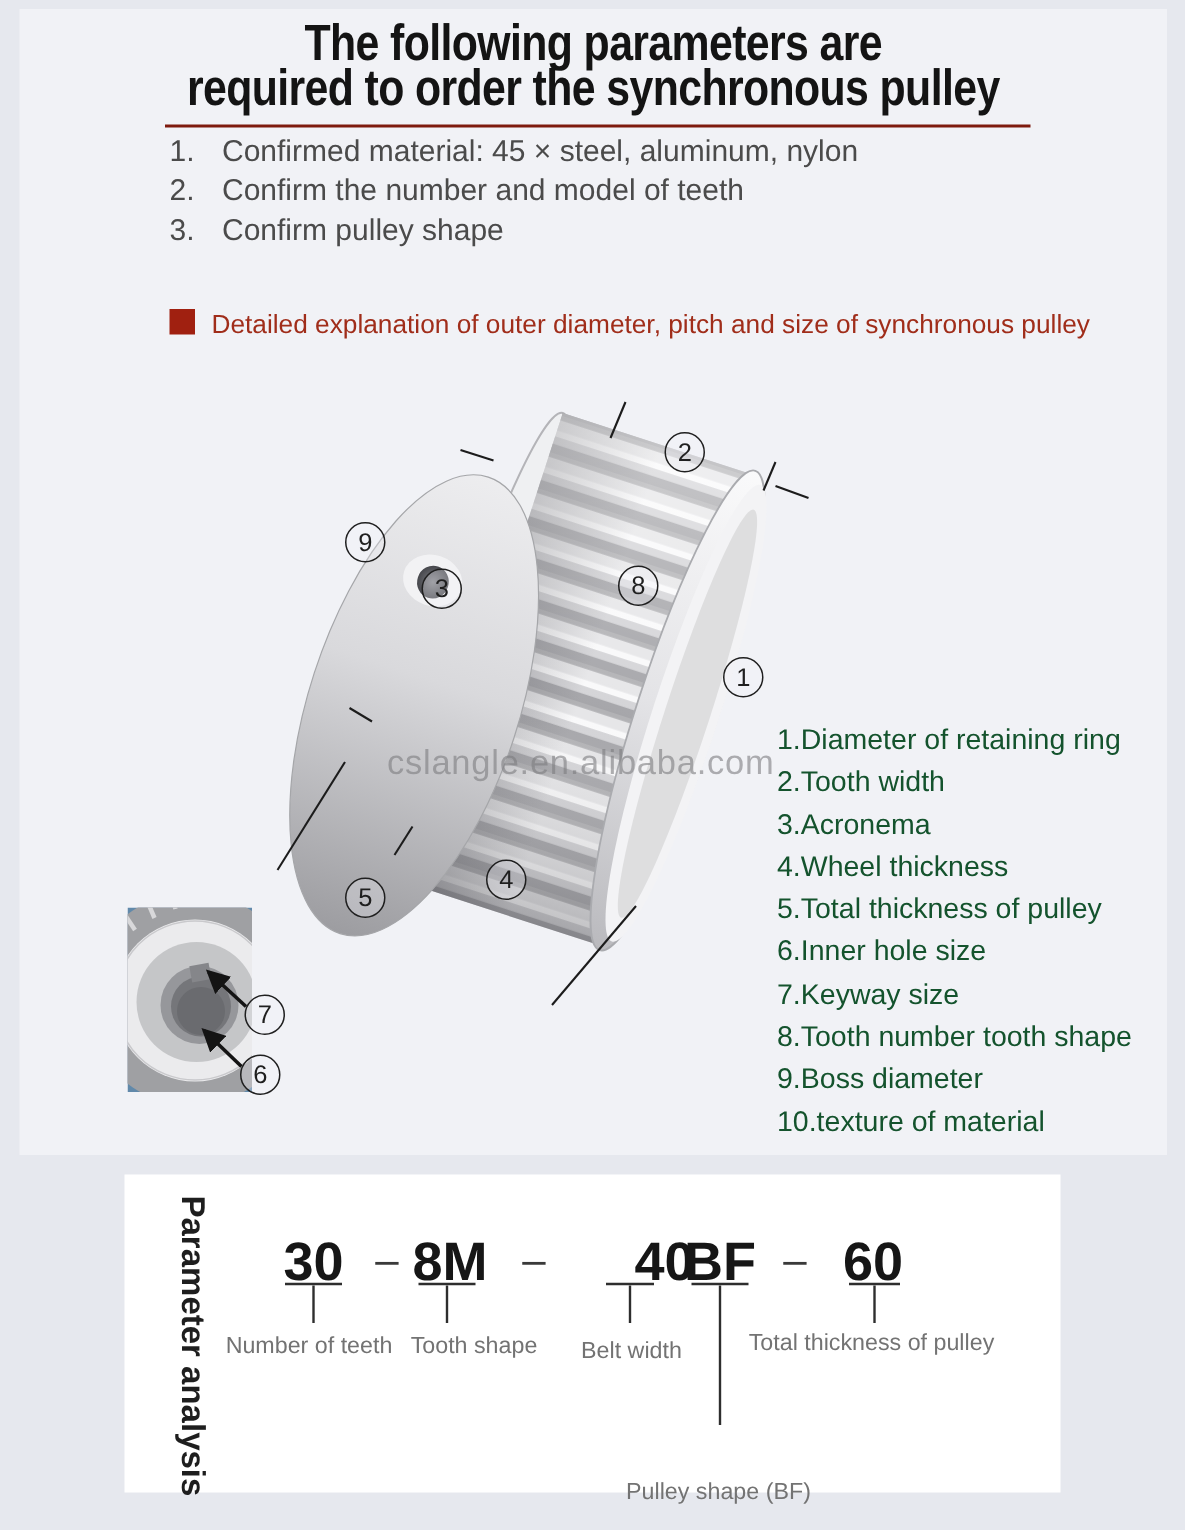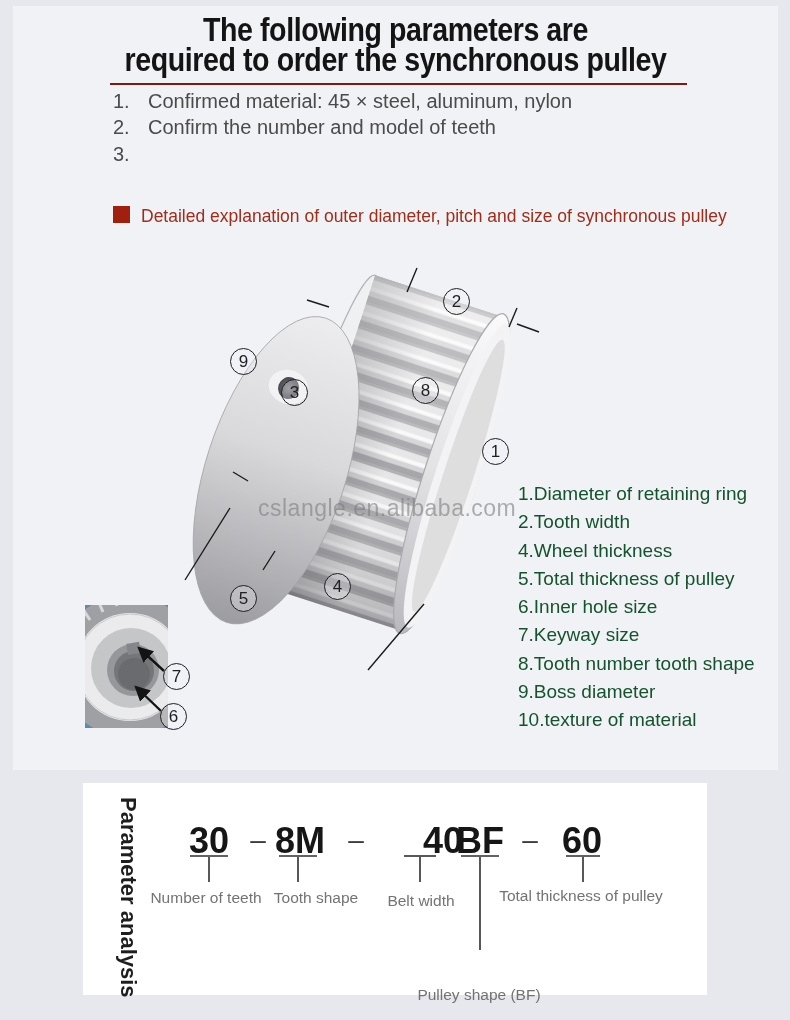--- a/index.html
+++ b/index.html
@@ -170,20 +170,21 @@
     <div class="step">
       <span class="step-num">1.</span>
       <span>Confirmed material: 45 × steel, aluminum, nylon</span>
     </div>
     <div class="step">
       <span class="step-num">2.</span>
       <span>Confirm the number and model of teeth</span>
     </div>
     <div class="step">
       <span class="step-num">3.</span>
+      <span>Confirm pulley shape</span>
     </div>
   </div>
 
   <div class="section-head">
     <span class="section-marker"></span>
     <span class="section-title">Detailed explanation of outer diameter, pitch and size of synchronous pulley</span>
   </div>
 
   <div class="watermark">cslangle.en.alibaba.com</div>
 
@@ -211,20 +212,21 @@
   <div class="callout" style="left:163px;top:663px;">
       <span>7</span>
     </div>
   <div class="callout" style="left:160px;top:703px;">
       <span>6</span>
     </div>
 
   <div class="legend">
     <div>1.Diameter of retaining ring</div>
     <div>2.Tooth width</div>
+    <div>3.Acronema</div>
     <div>4.Wheel thickness</div>
     <div>5.Total thickness of pulley</div>
     <div>6.Inner hole size</div>
     <div>7.Keyway size</div>
     <div>8.Tooth number tooth shape</div>
     <div>9.Boss diameter</div>
     <div>10.texture of material</div>
   </div>
 
   <div class="side-label">Parameter analysis</div>

